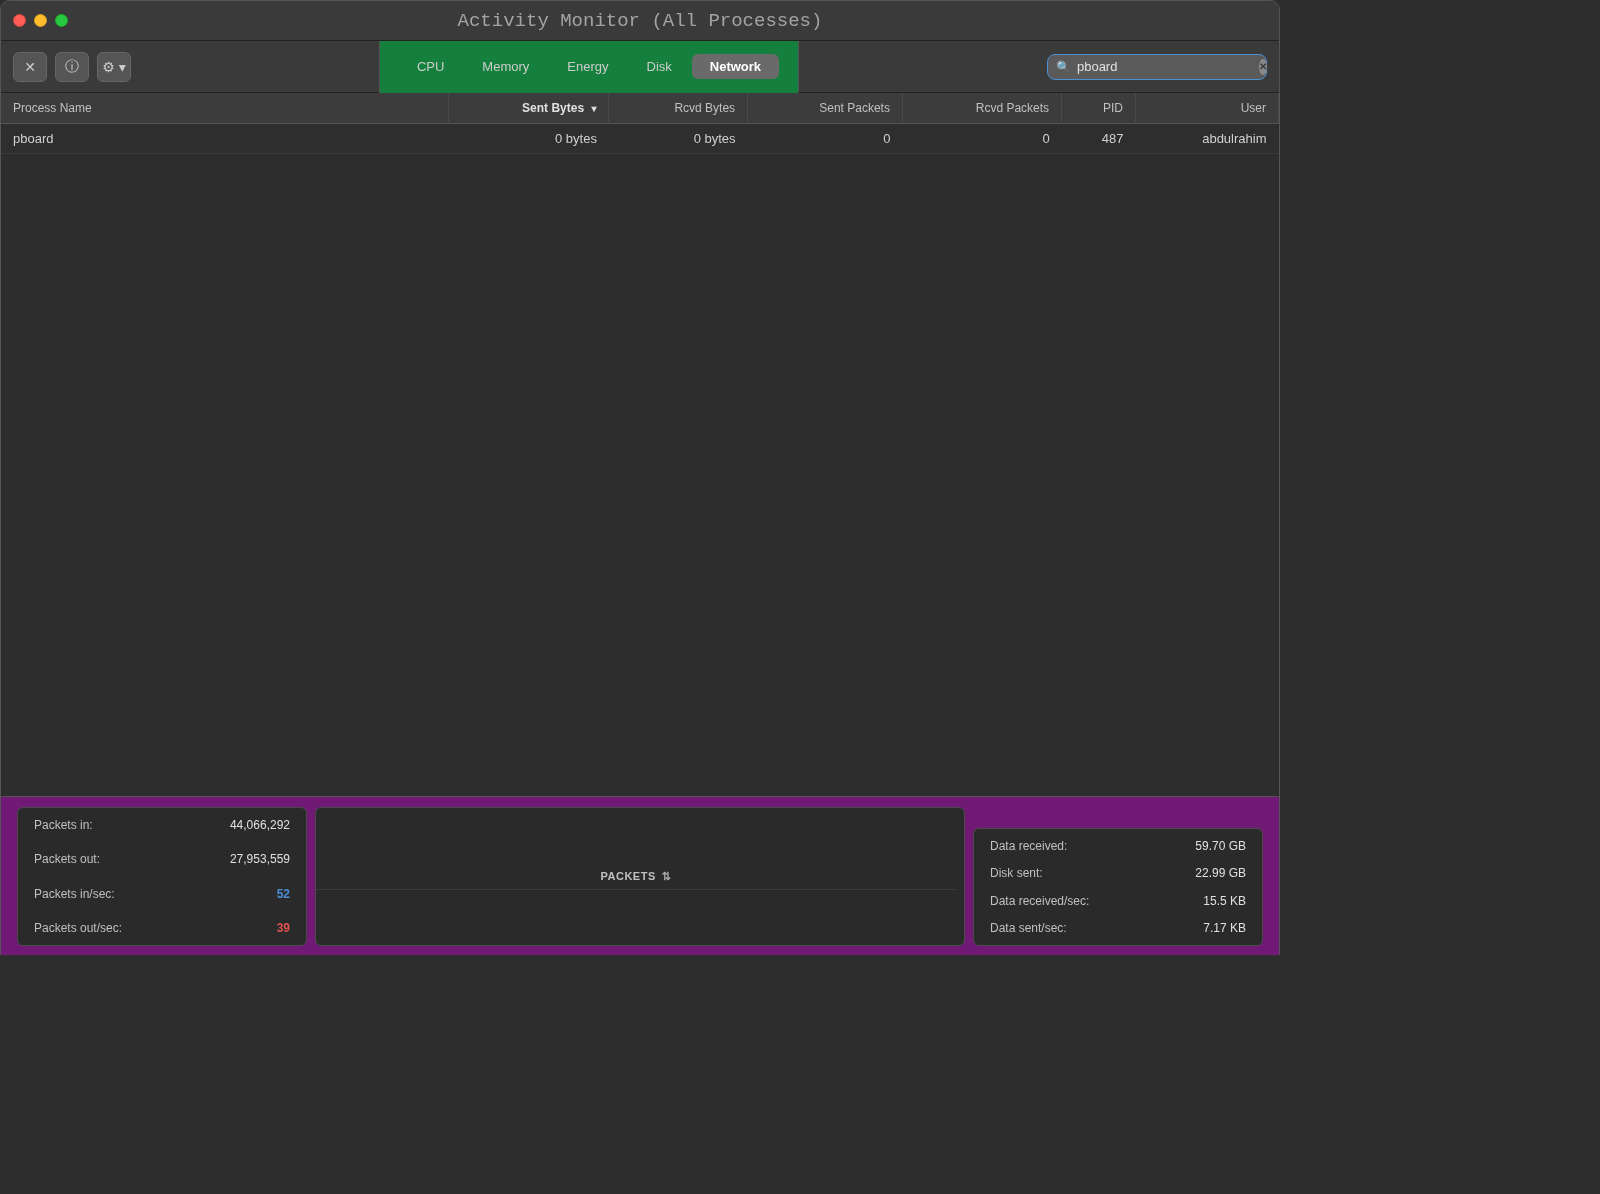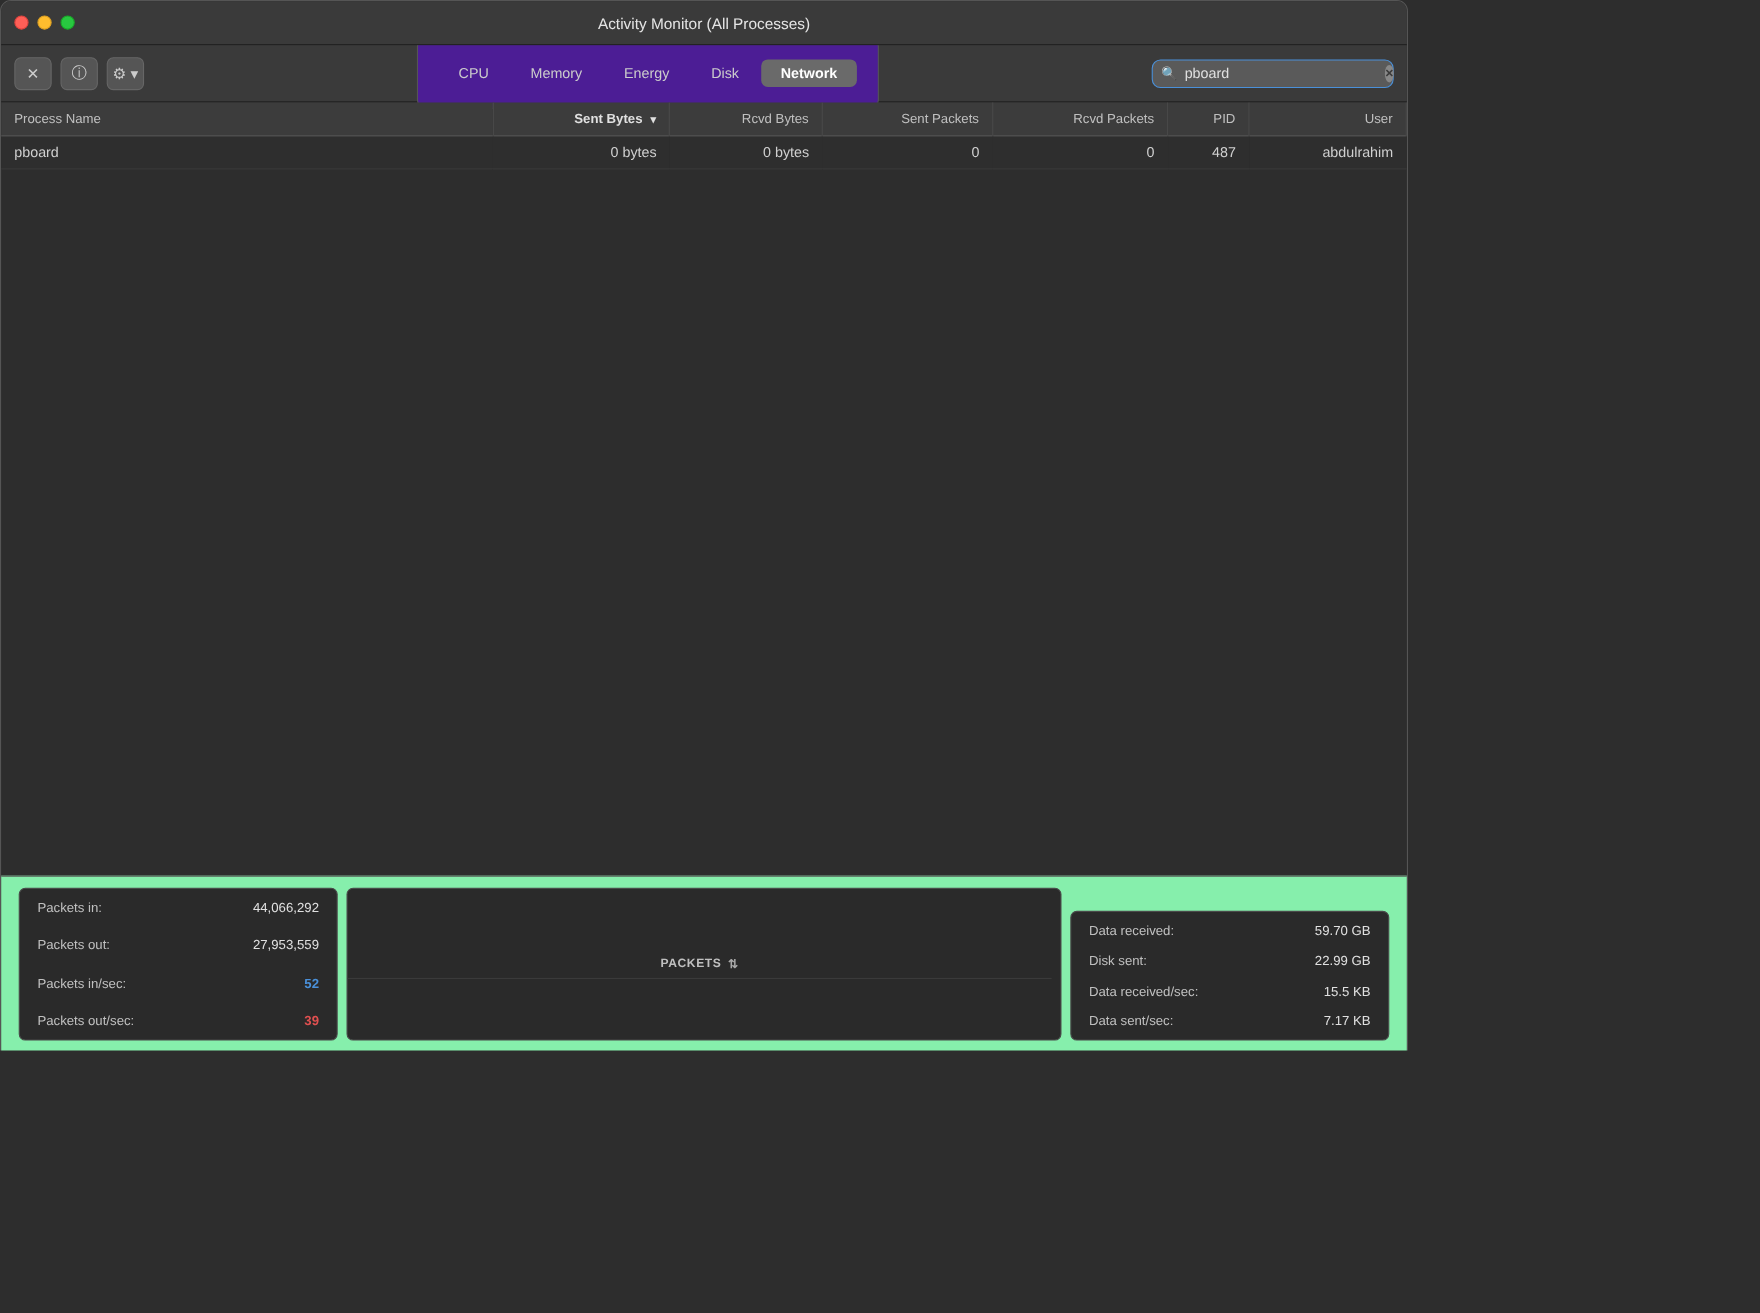--- a/index.html
+++ b/index.html
@@ -33,23 +33,24 @@
     .traffic-light {
       width: 13px;
       height: 13px;
       border-radius: 50%;
       cursor: pointer;
     }
     .tl-red { background: #ff5f57; border: 1px solid #e0443e; }
     .tl-yellow { background: #ffbd2e; border: 1px solid #dea123; }
     .tl-green { background: #28c840; border: 1px solid #1aab29; }
     .title-text {
-      font-size: 14px;
-      color: #e5e5e5;
+      font-size: 19px;
+      color: #a3a3a3;
       font-weight: 500;
+      font-family: Liberation Mono, monospace;
     }
 
     
     .toolbar {
       background: #3a3a3a;
       border-bottom: 1px solid #222;
       height: 52px;
       display: flex;
       align-items: center;
       padding: 0 12px;
@@ -66,21 +67,21 @@
       justify-content: center;
       width: 34px;
       height: 30px;
       font-size: 14px;
     }
     .toolbar-spacer { flex: 1; }
 
     .tab-group {
       display: flex;
       gap: 2px;
-      background: #4c1d95;
+      background: #15803d;
       border: 1px solid #555;
       border-radius: 8px;
       padding: 19px;
     }
     .tab-btn {
       background: transparent;
       border: none;
       border-radius: 6px;
       color: #ccc;
       cursor: pointer;
@@ -184,21 +185,21 @@
 
     .main-area {
       display: flex;
       flex-direction: column;
       height: calc(955px - 40px - 52px - 160px);
     }
 
     
     .bottom-panel {
       height: 160px;
-      background: #86efac;
+      background: #701a75;
       border-top: 1px solid #555;
       display: flex;
       align-items: stretch;
       padding: 10px 16px;
       gap: 8px;
     }
     .stats-left {
       background: #2a2a2a;
       border: 1px solid #4a4a4a;
       border-radius: 6px;

